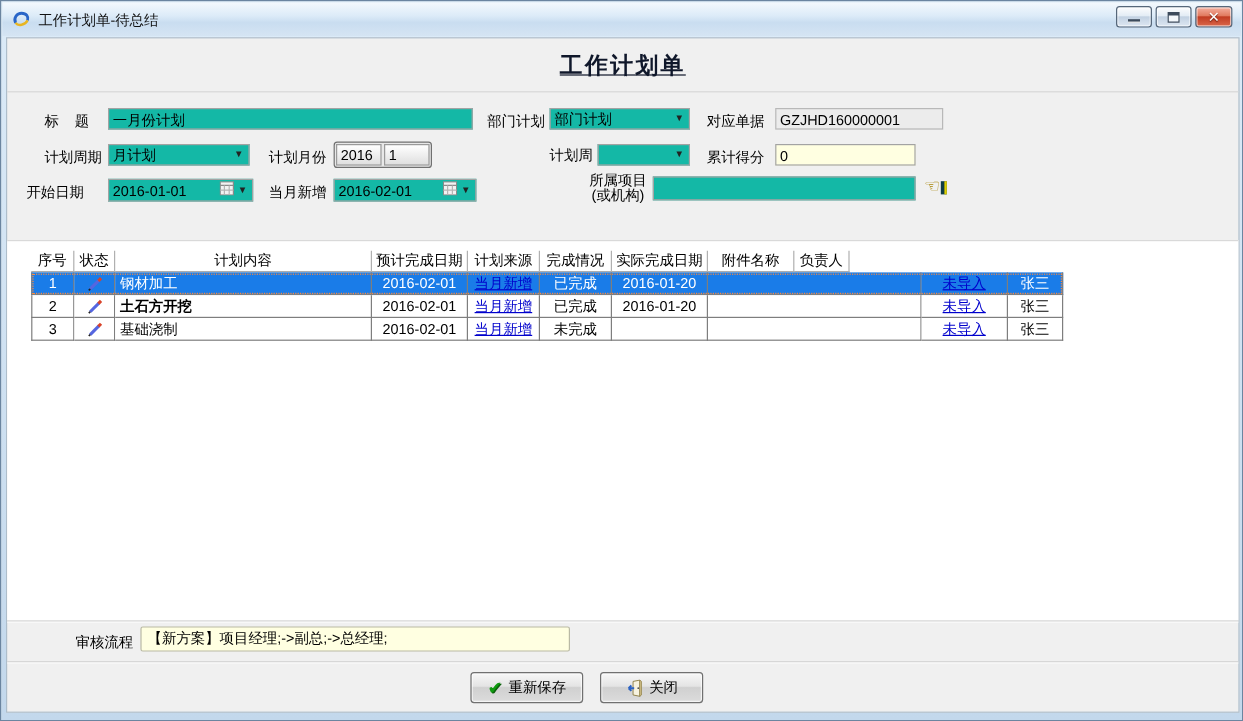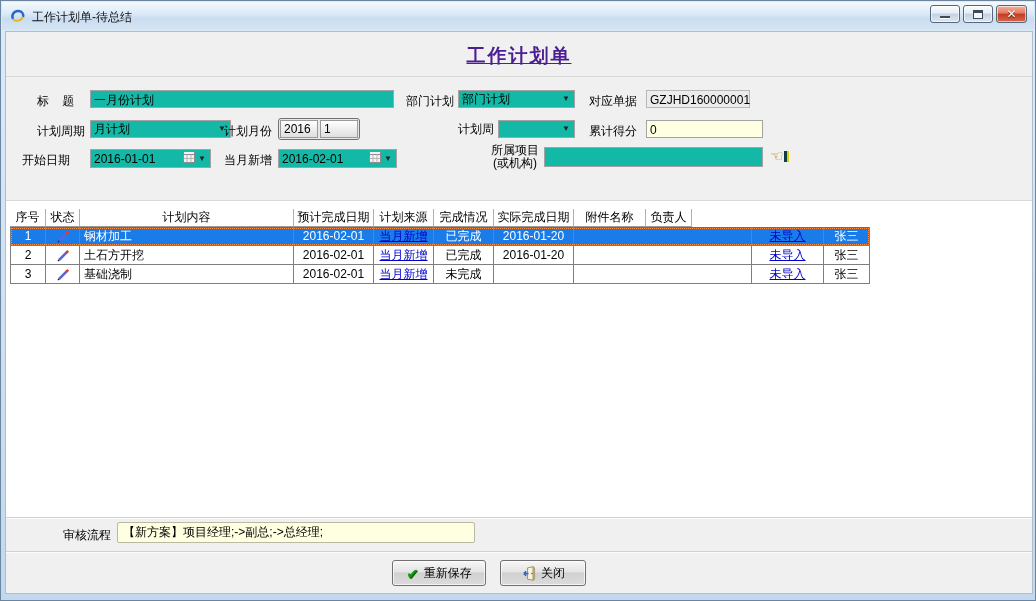--- a/index.html
+++ b/index.html
@@ -36,21 +36,21 @@
   
   .content {
     position:absolute; left:4px; top:30px; width:1028px; height:563px;
     background:#f0f0f0; border:1px solid #aebecb;
   }
   .page-title-band {
     position:absolute; left:0; top:0; width:100%; height:45px;
     border-bottom:1px solid #d8d8d8; text-align:center; line-height:47px;
   }
   .page-title {
-    font-size:19px; font-weight:bold; color:#4c1d95;
+    font-size:19px; font-weight:bold; color:#0f172a;
     text-decoration:underline; letter-spacing:2px;
   }
 
   .lbl { position:absolute; font-size:12px; color:#000; white-space:pre; line-height:16px; }
   .field, .dd, .dp {
     position:absolute; background:#14b8a6; border:1px solid #a3a3a3;
     font-size:12px; color:#000; line-height:16px; padding:1px 3px;
   }
   .field.ro { background:#ececec; border-color:#b8b8b8; }
   .field.yellow { background:#ffffe1; }
@@ -68,21 +68,21 @@
   .mini-combo { display:flex; border:1px solid #9a9a9a; background:linear-gradient(#ffffff,#dfdfdf); }
   .mini-combo .val { font-size:12px; padding:1px 3px; width:36px; }
 
   .proj-label { position:absolute; font-size:12px; line-height:13px; text-align:center; width:54px; }
   .hand-wrap { position:absolute; display:flex; align-items:center; cursor:pointer; }
   .hand-glyph { font-size:15px; color:#a8860b; line-height:14px; }
   .mini-book { width:5px; height:11px; background:#0f3d46; border-right:2px solid #e0d000; margin-left:1px; }
 
   
   .table-area { position:absolute; left:0; top:168px; width:1026px; height:317px; background:#fff; border-top:1px solid #d9d9d9; }
-  .tgrid { position:absolute; left:4px; top:8px; }
+  .tgrid { position:absolute; left:20px; top:8px; }
   .thead { display:flex; }
   .thead .hc {
     font-size:12px; color:#000; text-align:center; height:18px; line-height:17px;
     border-right:1px solid #b0b0b0; border-bottom:1px solid #9a9a9a; overflow:hidden; white-space:nowrap; cursor:default;
   }
   .trow { display:flex; cursor:pointer; }
   .trow .td {
     font-size:12px; height:19px; line-height:18px; text-align:center;
     border-right:1px solid #7e7e7e; border-bottom:1px solid #7e7e7e;
     overflow:hidden; white-space:nowrap; background:#fff;
@@ -145,24 +145,24 @@
     <span class="lbl" style="left:31px;top:61px;">标    题</span>
     <div class="field" style="left:84px;top:58px;width:304px;height:18px;">一月份计划</div>
 
     <span class="lbl" style="left:400px;top:61px;">部门计划</span>
     <div class="dd" style="left:452px;top:58px;width:117px;height:18px;">
       <span class="val">部门计划</span>
       <span class="arrow">▼</span>
     </div>
 
     <span class="lbl" style="left:583px;top:61px;">对应单据</span>
-    <div class="field ro" style="left:640px;top:58px;width:104px;height:18px;">GZJHD160000001</div>
+    <div class="field ro" style="left:640px;top:58px;width:140px;height:18px;">GZJHD160000001</div>
 
     <span class="lbl" style="left:31px;top:91px;">计划周期</span>
-    <div class="dd" style="left:84px;top:88px;width:141px;height:18px;">
+    <div class="dd" style="left:84px;top:88px;width:118px;height:18px;">
       <span class="val">月计划</span>
       <span class="arrow">▼</span>
     </div>
 
     <span class="lbl" style="left:218px;top:91px;">计划月份</span>
     <div class="month-pair" style="left:272px;top:86px;">
       <div class="mini-combo">
         <span class="val">2016</span>
 
       </div>
@@ -255,21 +255,21 @@
             </div>
             <div class="trow">
               <div class="td" style="width: 36px;">2</div>
               <div class="td" style="width: 34px;">
   <svg class="pencil" width="14" height="14" viewBox="0 0 14 14">
     <line x1="2" y1="12" x2="3.6" y2="10.4" stroke="#222222" stroke-width="1.4"></line>
     <line x1="3.2" y1="10.8" x2="10.4" y2="3.6" stroke="#5566e0" stroke-width="2.6"></line>
     <line x1="10" y1="4" x2="12.2" y2="1.8" stroke="#d8432a" stroke-width="2.6"></line>
   </svg>
 </div>
-              <div class="td left" style="width: 214px;">土石方开挖</div>
+              <div class="td left" style="width: 214px; font-weight: bold;">土石方开挖</div>
               <div class="td" style="width: 80px;">2016-02-01</div>
               <div class="td" style="width: 60px;"><a class="cell-link">当月新增</a></div>
               <div class="td" style="width: 60px;">已完成</div>
               <div class="td" style="width: 80px;">2016-01-20</div>
               <div class="td" style="width: 178px;"></div>
               <div class="td" style="width: 72px;"><a class="cell-link">未导入</a></div>
               <div class="td" style="width: 46px;">张三</div>
             </div>
             <div class="trow">
               <div class="td" style="width: 36px;">3</div>

